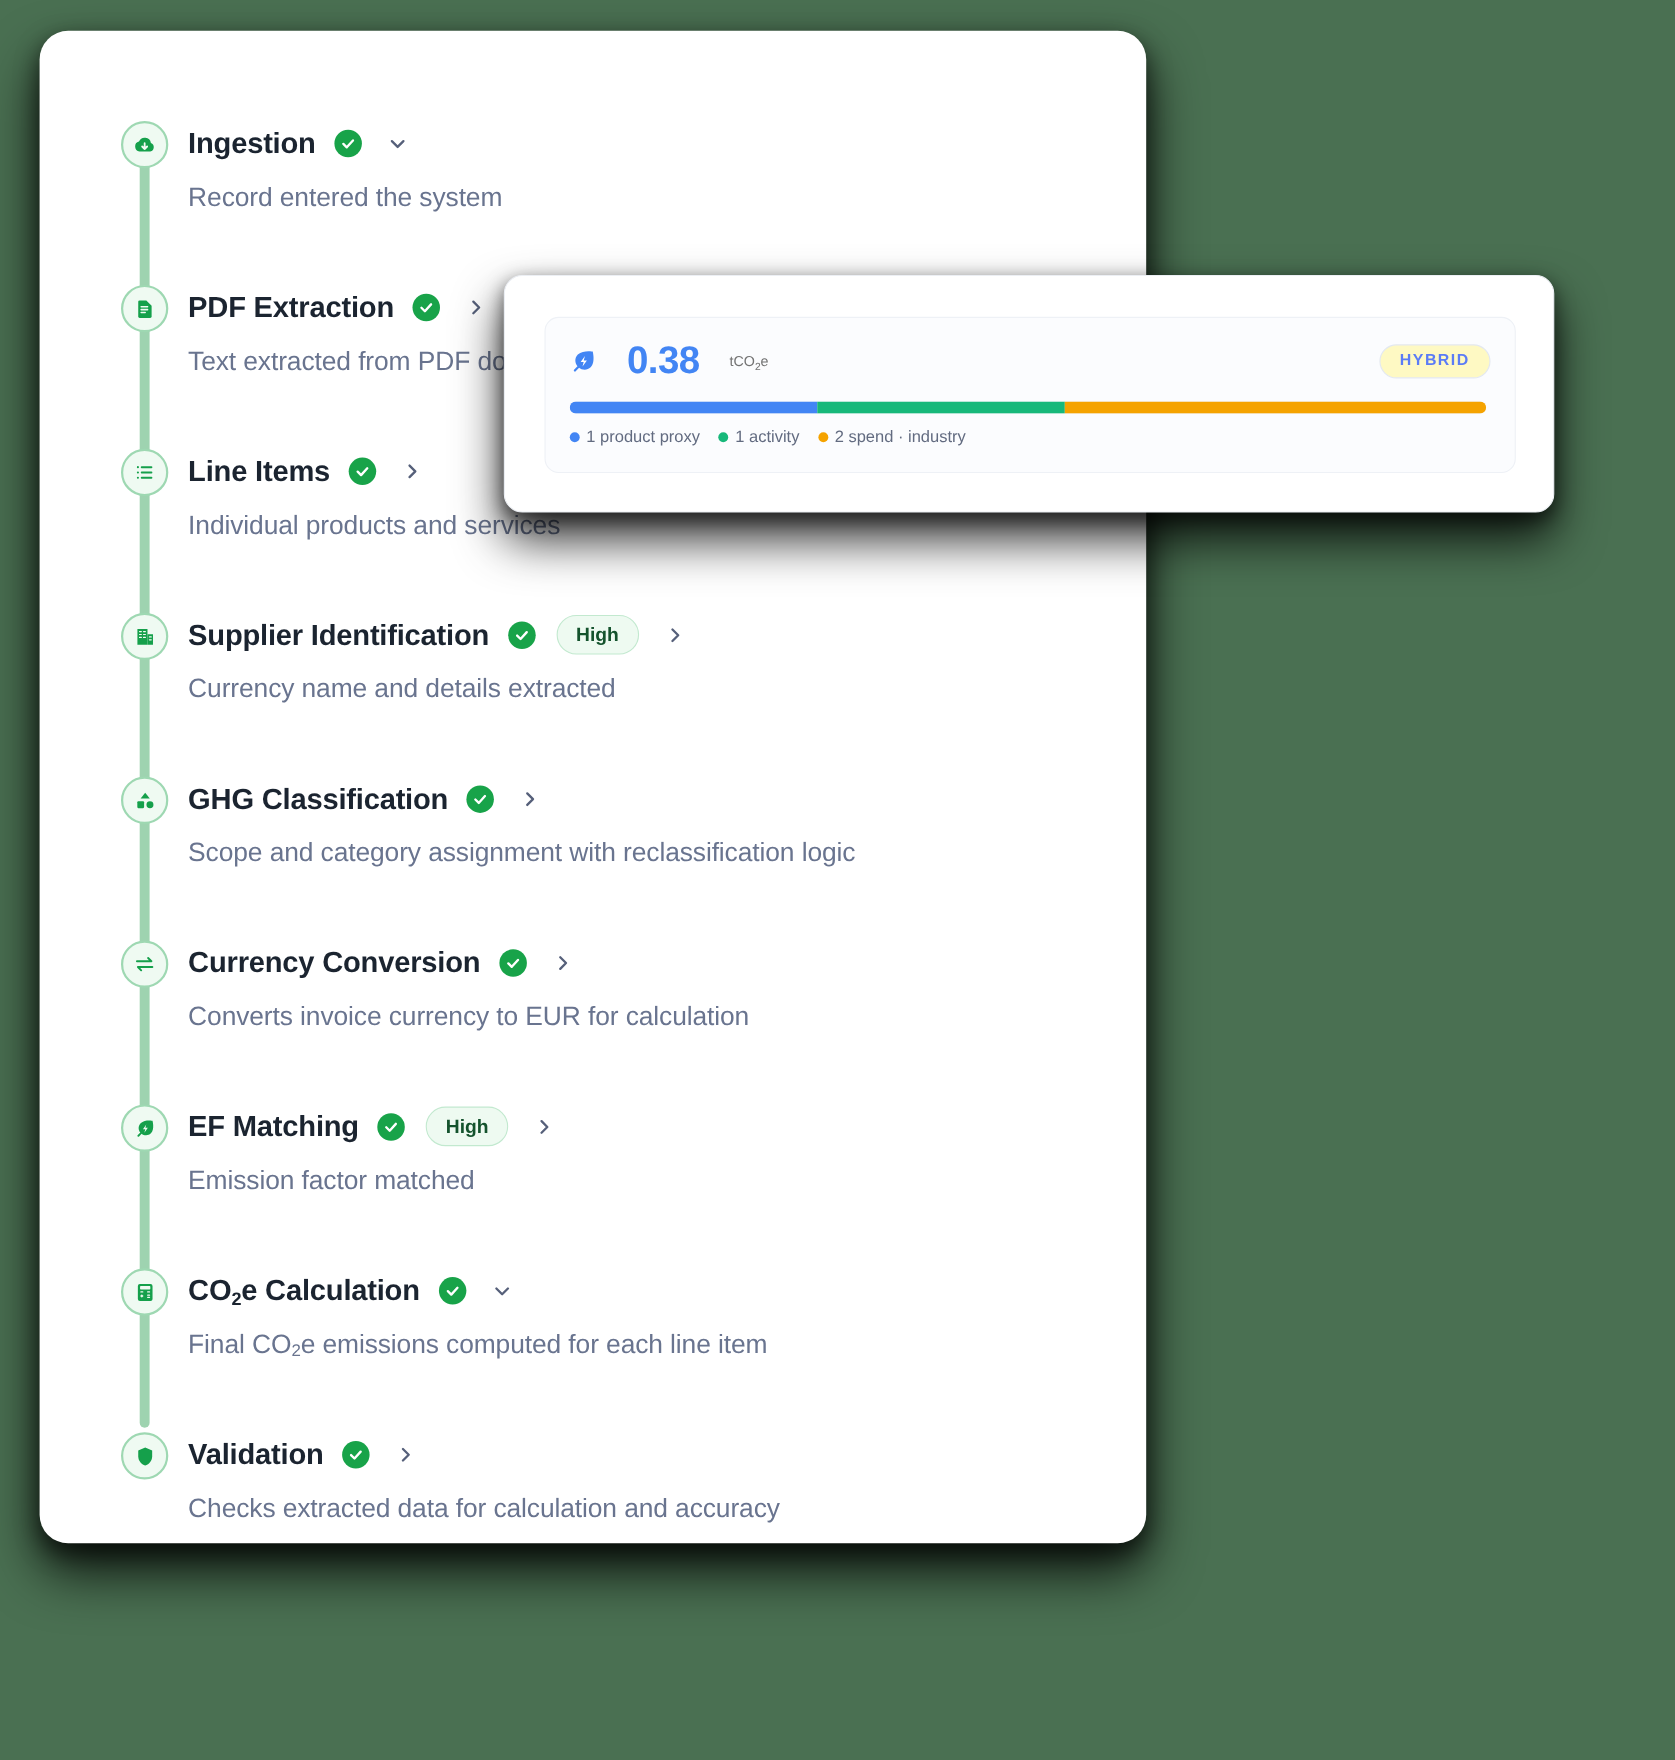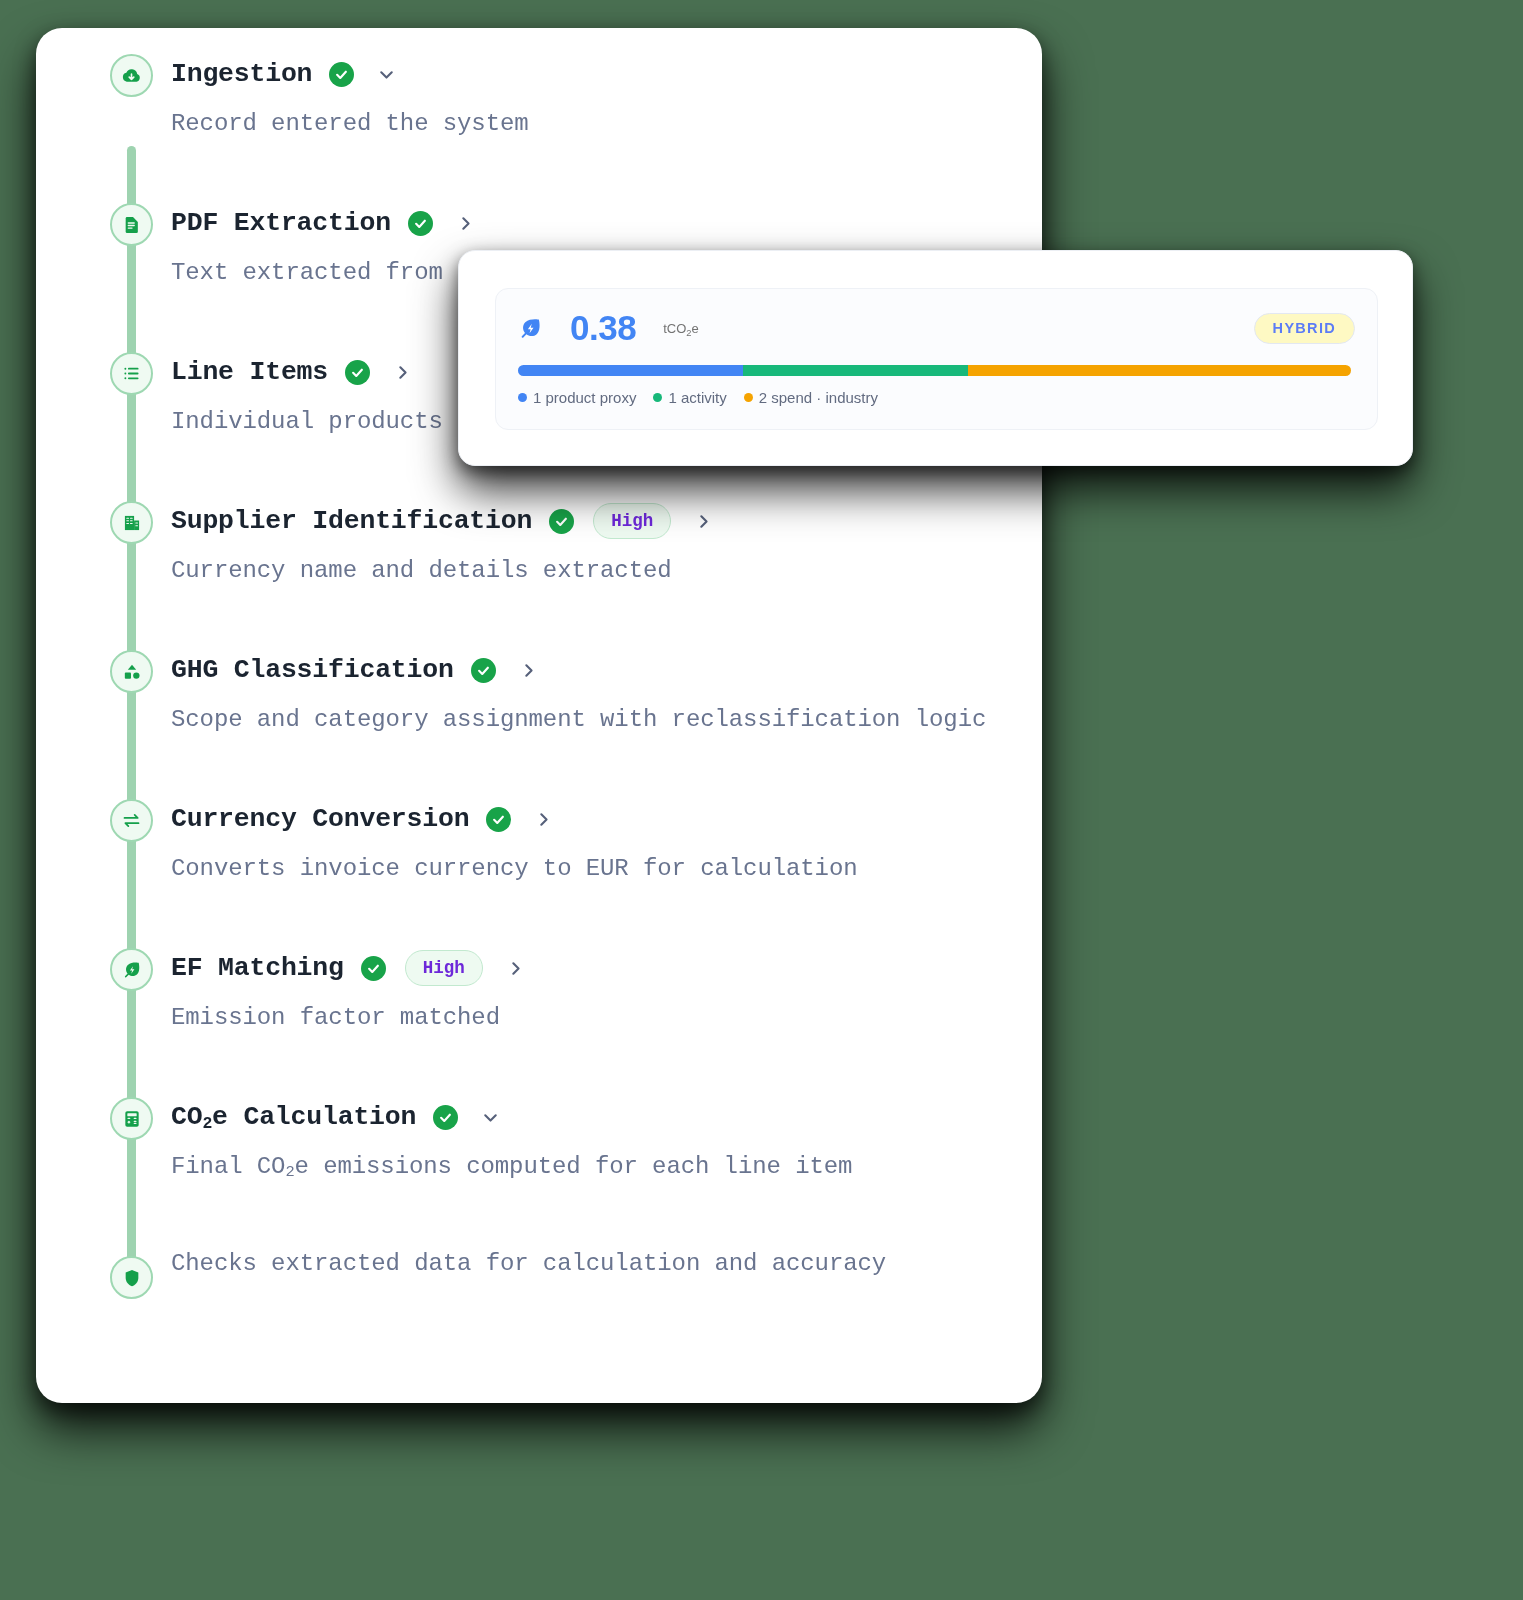--- a/index.html
+++ b/index.html
@@ -25,22 +25,21 @@
     height: 1375px;
     background: #ffffff;
     border-radius: 26px;
     box-shadow: 0 26px 48px rgba(0,0,0,0.82), 0 8px 20px rgba(0,0,0,0.55);
   }
 
   
   #timeline {
     position: absolute;
     left: 0; top: 0; right: 0; bottom: 0;
-    padding: 20px 0 0 0;
-    font-family: Liberation Mono, monospace;
+    padding: 76px 0 0 0;
   }
 
   .tl-rail {
     position: absolute;
     left: 91px;
     top: 118px;
     width: 9px;
     height: 1152px;
     background: #9ed3b0;
     border-radius: 5px;
@@ -107,21 +106,21 @@
     margin-left: 19px;
     height: 36px;
     padding: 0 17px;
     display: flex;
     align-items: center;
     border-radius: 18px;
     background: #eefaf1;
     border: 1.5px solid #c2e9cf;
     font-size: 17.5px;
     font-weight: 600;
-    color: #6d28d9;
+    color: #14532d;
   }
 
   .chevron {
     margin-left: 22px;
     color: #56607a;
     display: flex;
     align-items: center;
     flex: none;
   }
   .chevron svg { display:block; }
@@ -431,20 +430,33 @@
         </span>
       </div>
       <div class="step-desc"><span>Final CO</span><sub>2</sub><span>e emissions computed for each line item</span></div>
     </div>
 
     <div class="step">
       <div class="step-node">
         <svg width="20" height="20" viewBox="0 0 24 24" fill="#15a04b">
           <path d="M12 2.4l7.6 3.1v6.2c0 4.8-3.2 8.8-7.6 10.1-4.4-1.3-7.6-5.3-7.6-10.1V5.5z"></path>
         </svg>
+      </div>
+      <div class="step-head">
+        <span class="step-title">Validation</span>
+        <span class="check-badge">
+          <svg width="15" height="15" viewBox="0 0 24 24" fill="none" stroke="#ffffff" stroke-width="3.4" stroke-linecap="round" stroke-linejoin="round">
+              <path d="M5 12.5l5 5 9-10"></path>
+            </svg>
+        </span>
+        <span class="chevron">
+          <svg width="21" height="21" viewBox="0 0 24 24" fill="none" stroke="currentColor" stroke-width="2.4" stroke-linecap="round" stroke-linejoin="round">
+              <path d="M9.5 6l6 6-6 6"></path>
+            </svg>
+        </span>
       </div>
       <div class="step-desc">Checks extracted data for calculation and accuracy</div>
     </div>
 
   </div>
 </div>
 
 <div id="emissions-popup">
   <div id="emissions-card">
 

